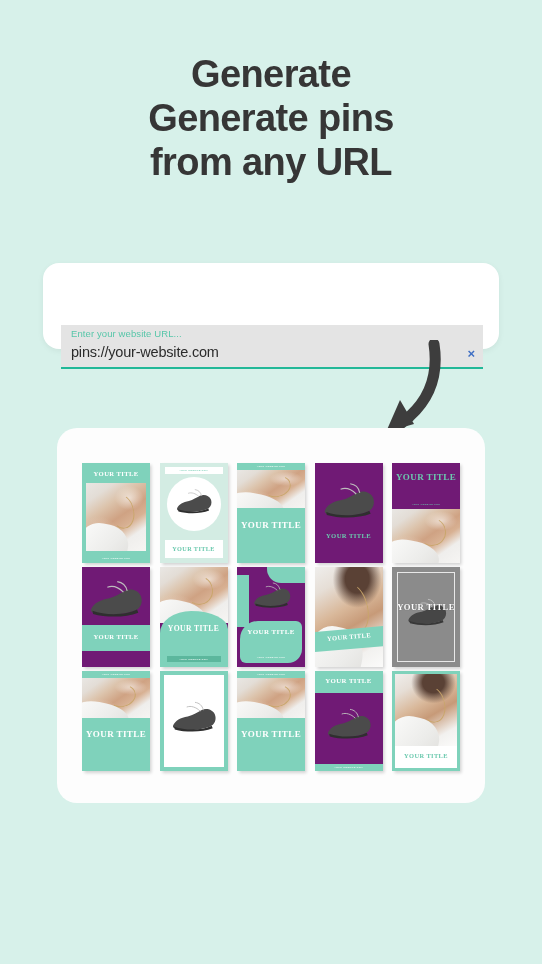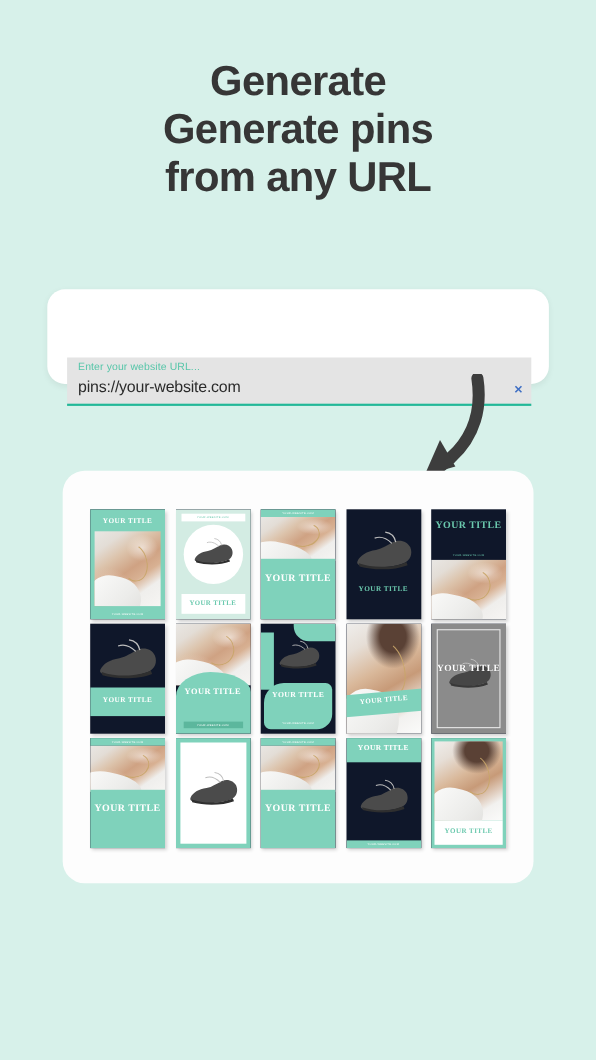--- a/index.html
+++ b/index.html
@@ -128,21 +128,21 @@
     column-gap: 9.5px;
     row-gap: 4px;
   }
 
   
   .pin {
     position: relative;
     width: 68px;
     height: 100px;
     overflow: hidden;
-    background: #0f172a;
+    background: #701a75;
     box-shadow: 1.5px 2px 3px rgba(0,0,0,0.17);
   }
   .pin .ttl {
     font-family: "Liberation Serif", serif;
     font-weight: bold;
     text-align: center;
     letter-spacing: 0.4px;
     line-height: 1.12;
   }
   .ttl-w { color: #ffffff; }

